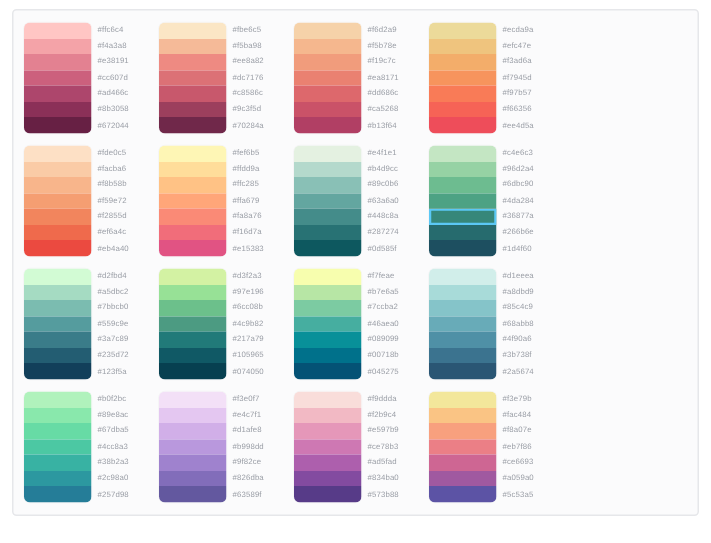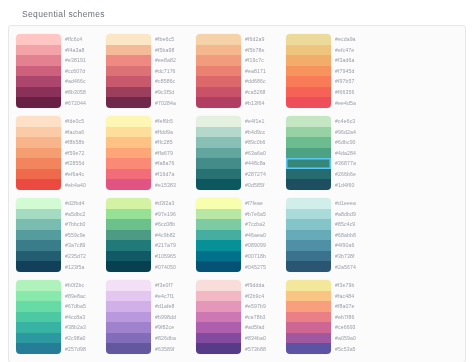--- a/index.html
+++ b/index.html
@@ -99,21 +99,20 @@
     display: flex;
     align-items: center;
     font-family: "Liberation Sans", sans-serif;
   }
 </style>
 </head>
 <body>
 
 <div id="app">
 
-  <div class="panel-title">Sequential schemes</div>
 
   <div class="card">
     <div class="grid" id="palette-grid">
         <div class="palette-cell">
           <div class="ramp">
             <div class="band" style="background: rgb(255, 198, 196);"></div>
             <div class="band" style="background: rgb(244, 163, 168);"></div>
             <div class="band" style="background: rgb(227, 129, 145);"></div>
             <div class="band" style="background: rgb(204, 96, 125);"></div>
             <div class="band" style="background: rgb(173, 70, 108);"></div>

